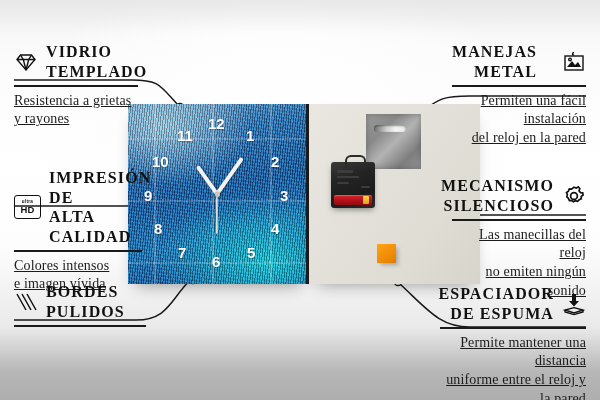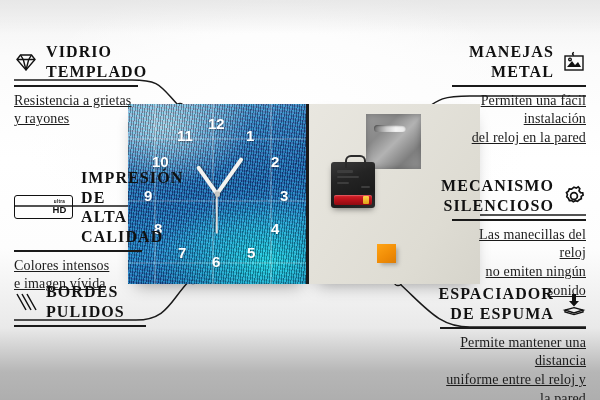--- a/index.html
+++ b/index.html
@@ -93,33 +93,33 @@
     position:absolute;left:68px;top:140px;width:19px;height:19px;
     background:linear-gradient(145deg,#ffa415 0%,#f08c06 60%,#dd7d04 100%);
     box-shadow:3px 3px 4px -1px rgba(0,0,0,.25);
   }
 
   
   .callout{position:absolute;}
   .cl{text-align:left;}
   .cr{text-align:right;}
   .head{display:flex;align-items:center;gap:8px;}
-  .cr .head{flex-direction:row-reverse;}
+  .cr .head{flex-direction:row-reverse;justify-content:space-between;}
   .title{
     font-size:16px;font-weight:700;color:#111;letter-spacing:1.1px;
     line-height:1.22;text-transform:uppercase;white-space:pre-line;
   }
   .rule{height:1.6px;background:#1a1a1a;margin:4px 0 5px;}
   .desc{
     font-size:14px;color:#1b1b1b;line-height:1.34;white-space:pre-line;letter-spacing:.15px;text-decoration:underline;
   }
   .ico{width:24px;height:24px;flex:0 0 24px;display:block;}
   .hdbox{
     width:25px;height:22px;flex:0 0 25px;border:1.6px solid #111;border-radius:3px;
-    display:flex;flex-direction:column;align-items:center;justify-content:center;line-height:1;padding-left:32px;
+    display:flex;flex-direction:column;align-items:center;justify-content:center;line-height:1;
   }
   .hdbox .u{font-family:"Liberation Sans",sans-serif;font-size:4.6px;font-weight:700;letter-spacing:.3px;color:#111;}
   .hdbox .d{font-family:"Liberation Sans",sans-serif;font-size:9.5px;font-weight:700;letter-spacing:.2px;color:#111;}
 
   svg.wires{position:absolute;left:0;top:0;width:600px;height:400px;pointer-events:none;}
 </style>
 </head>
 <body>
 
 <div id="stage">

